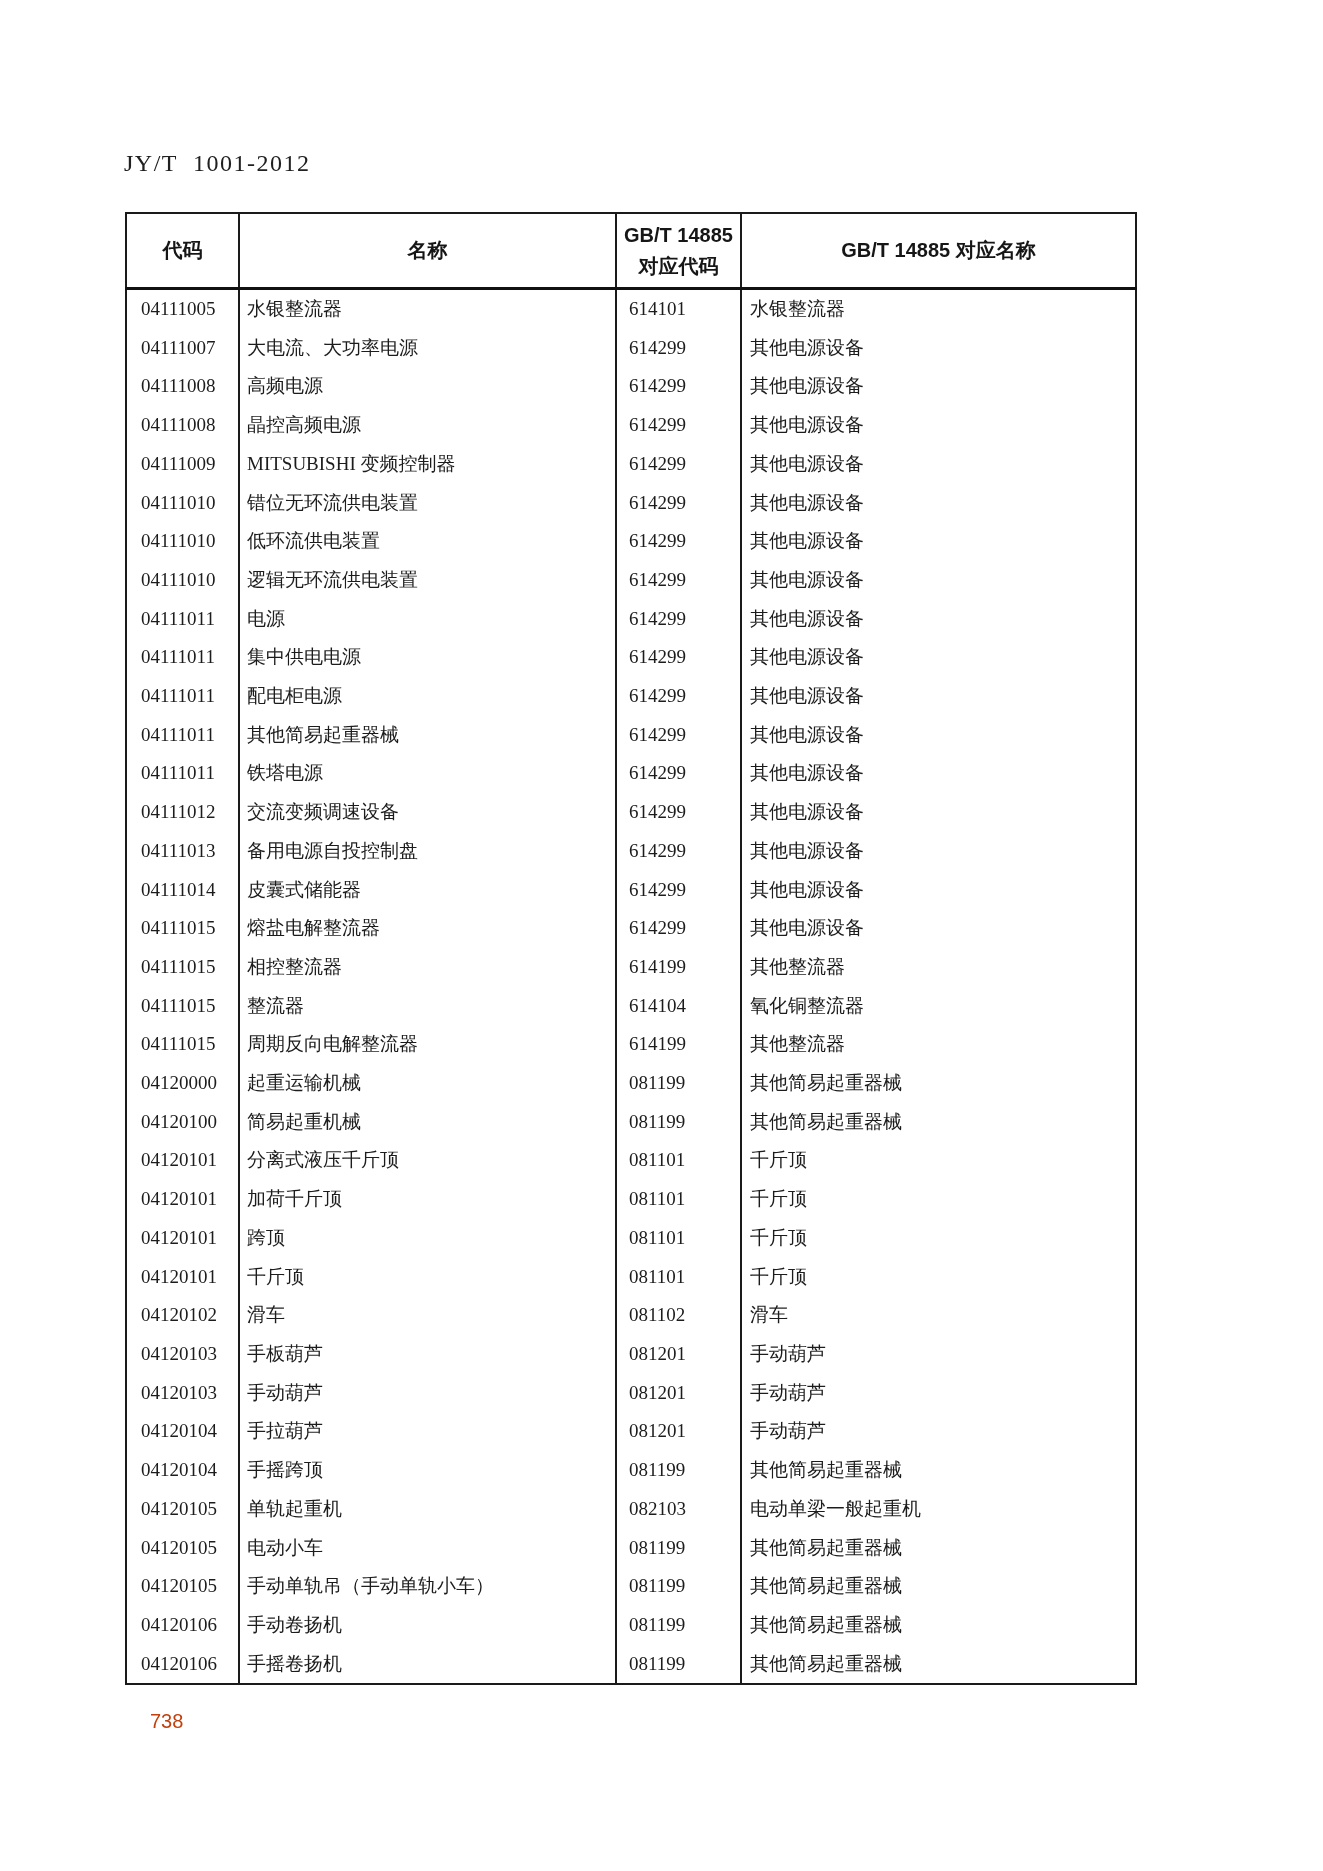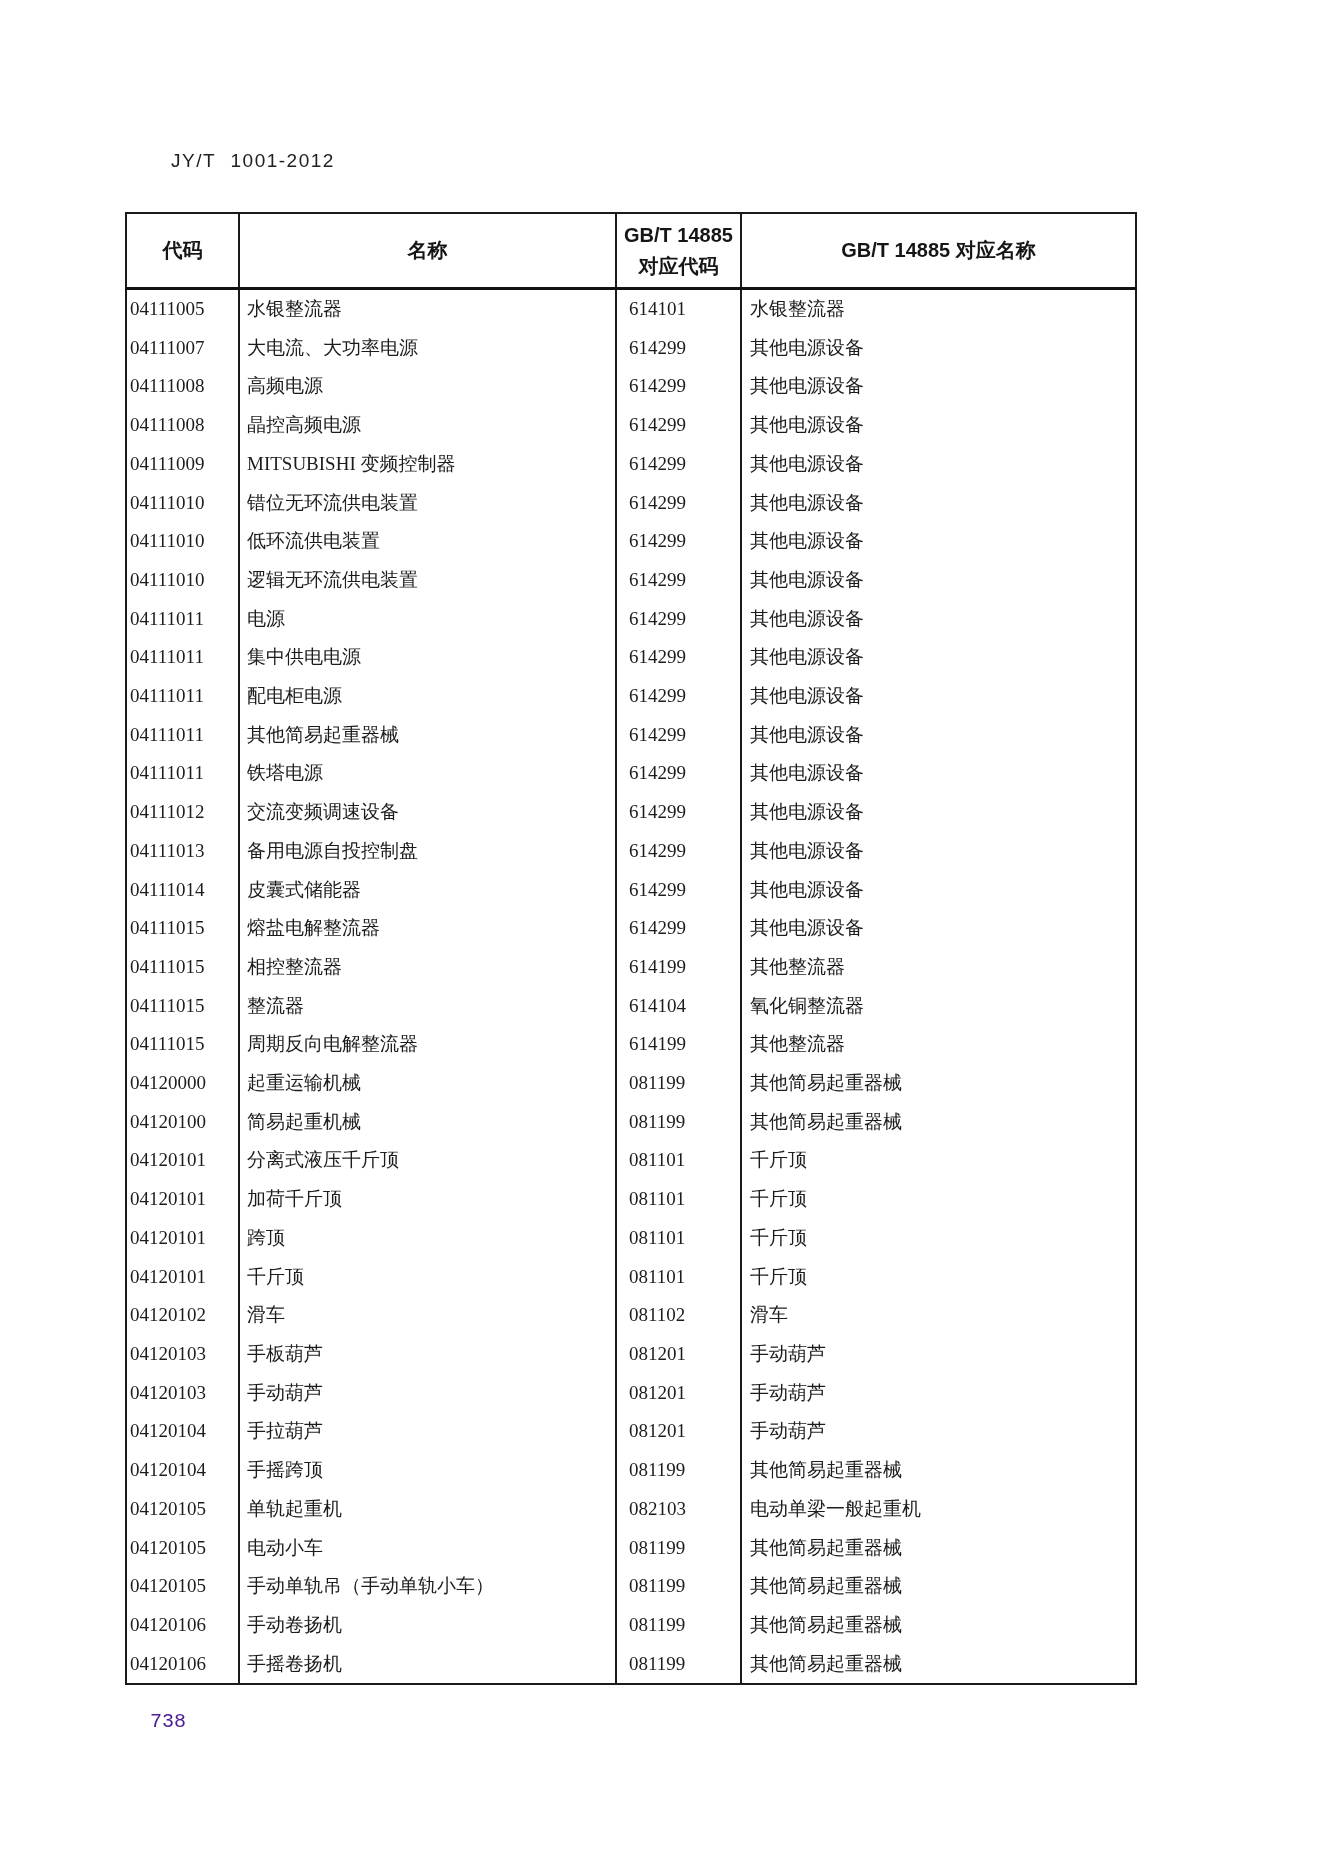--- a/index.html
+++ b/index.html
@@ -7,27 +7,26 @@
     width:1323px;height:1871px;
     background:#ffffff;
     position:relative;
     font-family:"Liberation Serif", serif;
     color:#1c1c1c;
     -webkit-font-smoothing:antialiased;
   }
   .doc-title{
     position:absolute;
     left:124px;top:150px;
-    font-family:Liberation Sans, sans-serif;
-    font-size:19px;
+    font-family:Liberation Serif, serif;
+    font-size:24px;
     font-weight:500;
     letter-spacing:1.5px;
     word-spacing:8px;
     color:#202020;
-    margin-left:47px;
   }
   .table-wrap{
     position:absolute;
     left:125px;top:212px;
     width:1052px;
   }
   table.mapping{
     border-collapse:collapse;
     table-layout:fixed;
     width:1010px;
@@ -52,30 +51,30 @@
     padding:0;
   }
   thead .two-line div{line-height:31px;}
   tbody td{
     height:36.7px;
     font-size:19px;
     vertical-align:middle;
     line-height:36.7px;
     color:#1c1c1c;
   }
-  td.c0{padding-left:3px;}
+  td.c0{padding-left:14px;}
   td.c1{padding-left:7px;}
   td.c2{padding-left:12px;}
   td.c3{padding-left:8px;}
   .page-number{
     position:absolute;
     left:150px;top:1710px;
-    font-family:Liberation Mono, monospace;
+    font-family:Liberation Sans, sans-serif;
     font-size:20px;
-    color:#4c1d95;
+    color:#c2410c;
   }
 </style>
 </head>
 <body>
 
 <div class="doc-title">JY/T 1001-2012</div>
 
 <div class="table-wrap">
   <table class="mapping">
     <colgroup>

